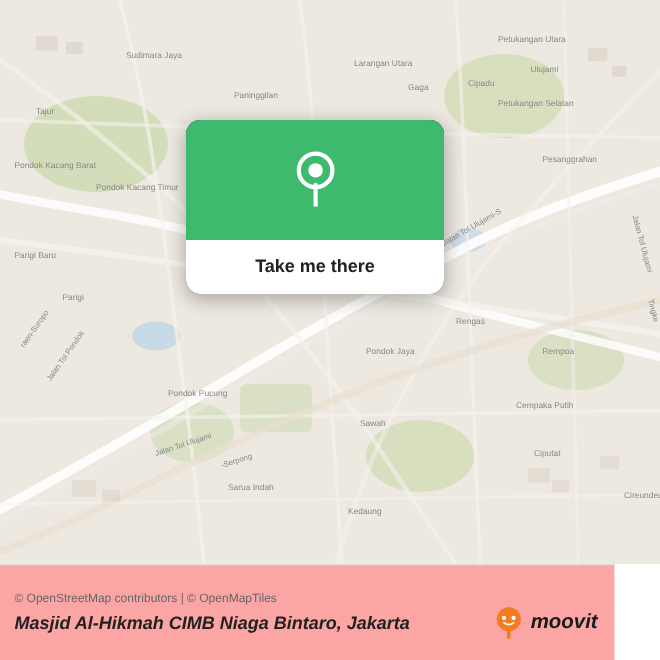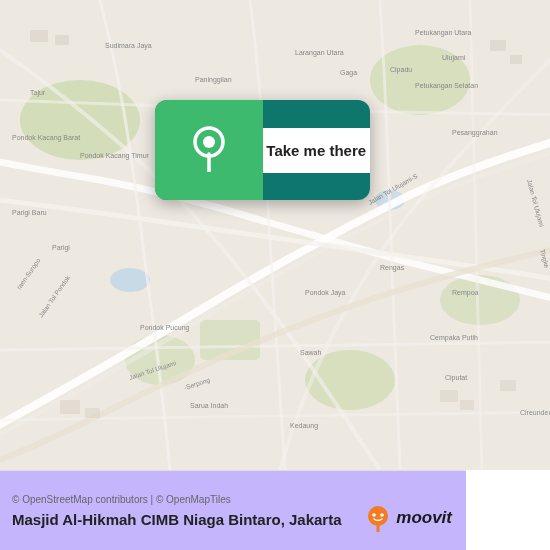--- a/index.html
+++ b/index.html
@@ -25,26 +25,26 @@
       width: 100%;
       height: 100%;
     }
 
     
     #popup-card {
       position: absolute;
       top: 100px;
       left: 155px;
       width: 215px;
-      background: #0f766e;
+      background: #0f172a;
       border-radius: 12px;
       box-shadow: 0 4px 16px rgba(0,0,0,0.3);
       overflow: hidden;
       display: flex;
-      flex-direction: row;
+      flex-direction: column;
       align-items: center;
     }
 
     #popup-green-area {
       width: 100%;
       background: #3dba6e;
       padding: 20px 0 28px 0;
       display: flex;
       justify-content: center;
       align-items: center;
@@ -76,40 +76,41 @@
       bottom: -14px;
       left: 50%;
       transform: translateX(-50%);
       border-left: 12px solid transparent;
       border-right: 12px solid transparent;
       border-top: 14px solid white;
     }
 
     
     #bottom-bar {
-      width: 466px;
+      width: 512px;
       height: 80px;
-      background: #c4b5fd;
+      background: #fca5a5;
       display: flex;
       flex-direction: column;
       justify-content: center;
       padding: 0 12px;
       border-top: 1px solid #e0e0e0;
     }
 
     #attribution {
       font-size: 10px;
       color: #666;
       margin-bottom: 6px;
     }
 
     #location-title {
       font-size: 15px;
       font-weight: 700;
       color: #222;
+      font-style: italic;
     }
 
     #moovit-logo {
       position: absolute;
       right: 14px;
       bottom: 18px;
       display: flex;
       align-items: center;
       gap: 4px;
     }

